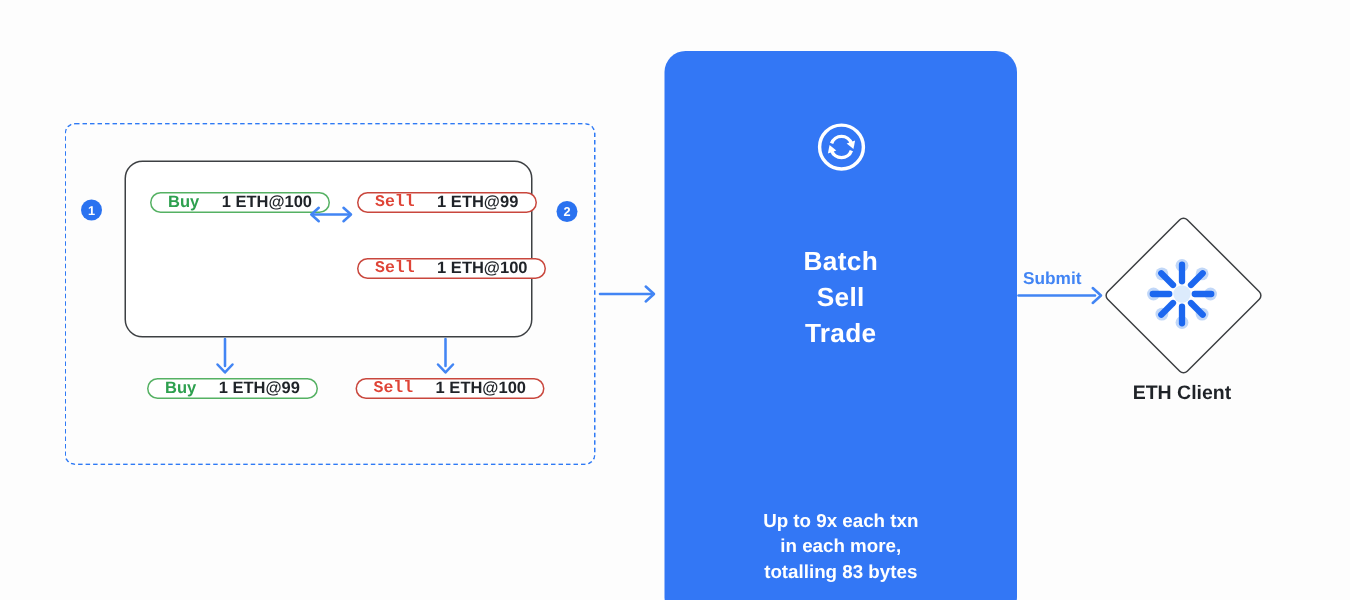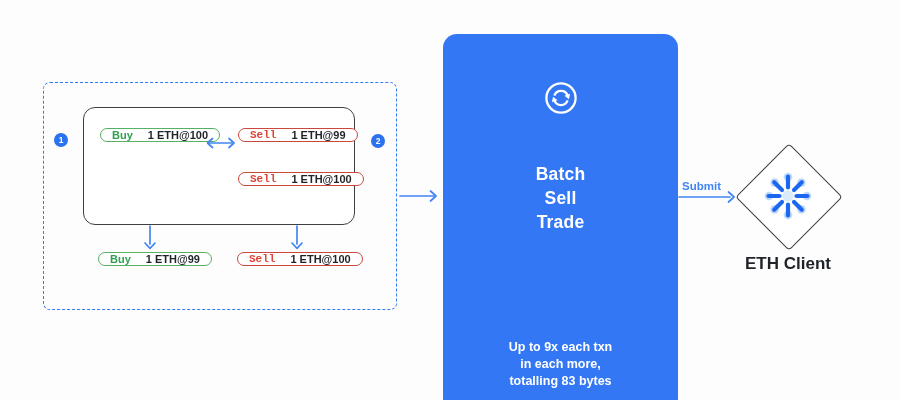--- a/index.html
+++ b/index.html
@@ -37,21 +37,21 @@
   .batch-title{position:absolute;top:128px;left:0;width:100%;font-size:17.5px;
                font-weight:700;line-height:24px;letter-spacing:.2px;}
   .batch-note{position:absolute;bottom:22px;left:0;width:100%;font-size:12.5px;
               font-weight:600;line-height:17px;}
 
   
   .diamond{position:absolute;left:751px;top:159px;width:74px;height:74px;background:#fff;
            border:1.6px solid #3d4043;transform:rotate(45deg);border-radius:4px;}
   .burst-icon{position:absolute;left:759px;top:167px;}
   .eth-label{position:absolute;left:728px;top:254px;width:120px;text-align:center;
-             font-size:17px;font-weight:700;color:#1f2328;}
+             font-size:13px;font-weight:700;color:#1f2328;}
   .submit-label{position:absolute;left:682px;top:180px;font-size:11.5px;
                 font-weight:600;color:#4285f4;}
 
   .connectors{position:absolute;left:0;top:0;pointer-events:none;}
   .connectors path, .connectors line{stroke:#4285f4;stroke-width:1.7;fill:none;stroke-linecap:round;stroke-linejoin:round;}
 </style>
 </head>
 <body>
 
 <div class="canvas">

